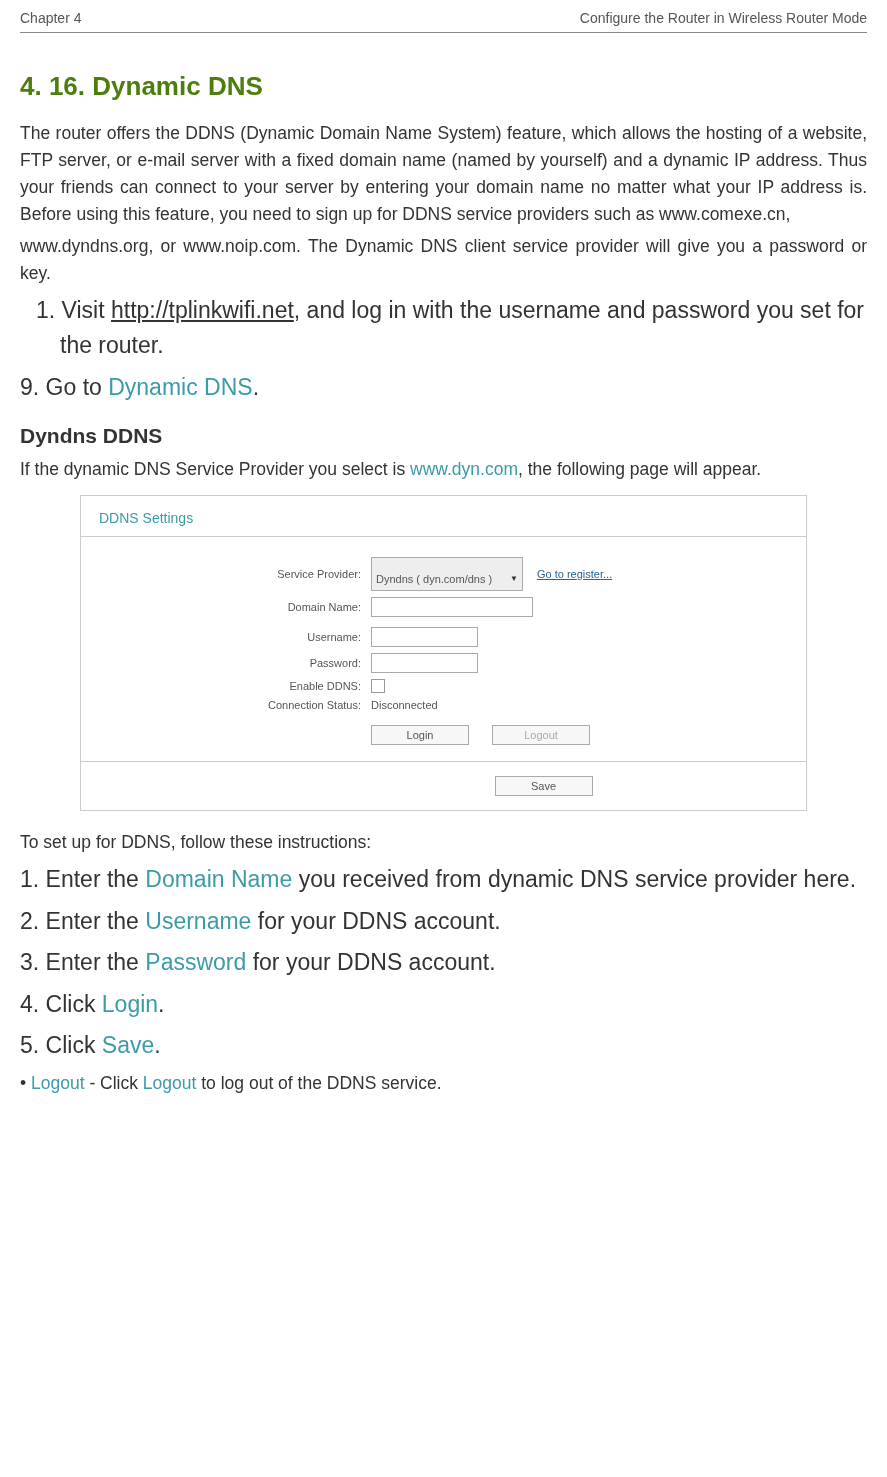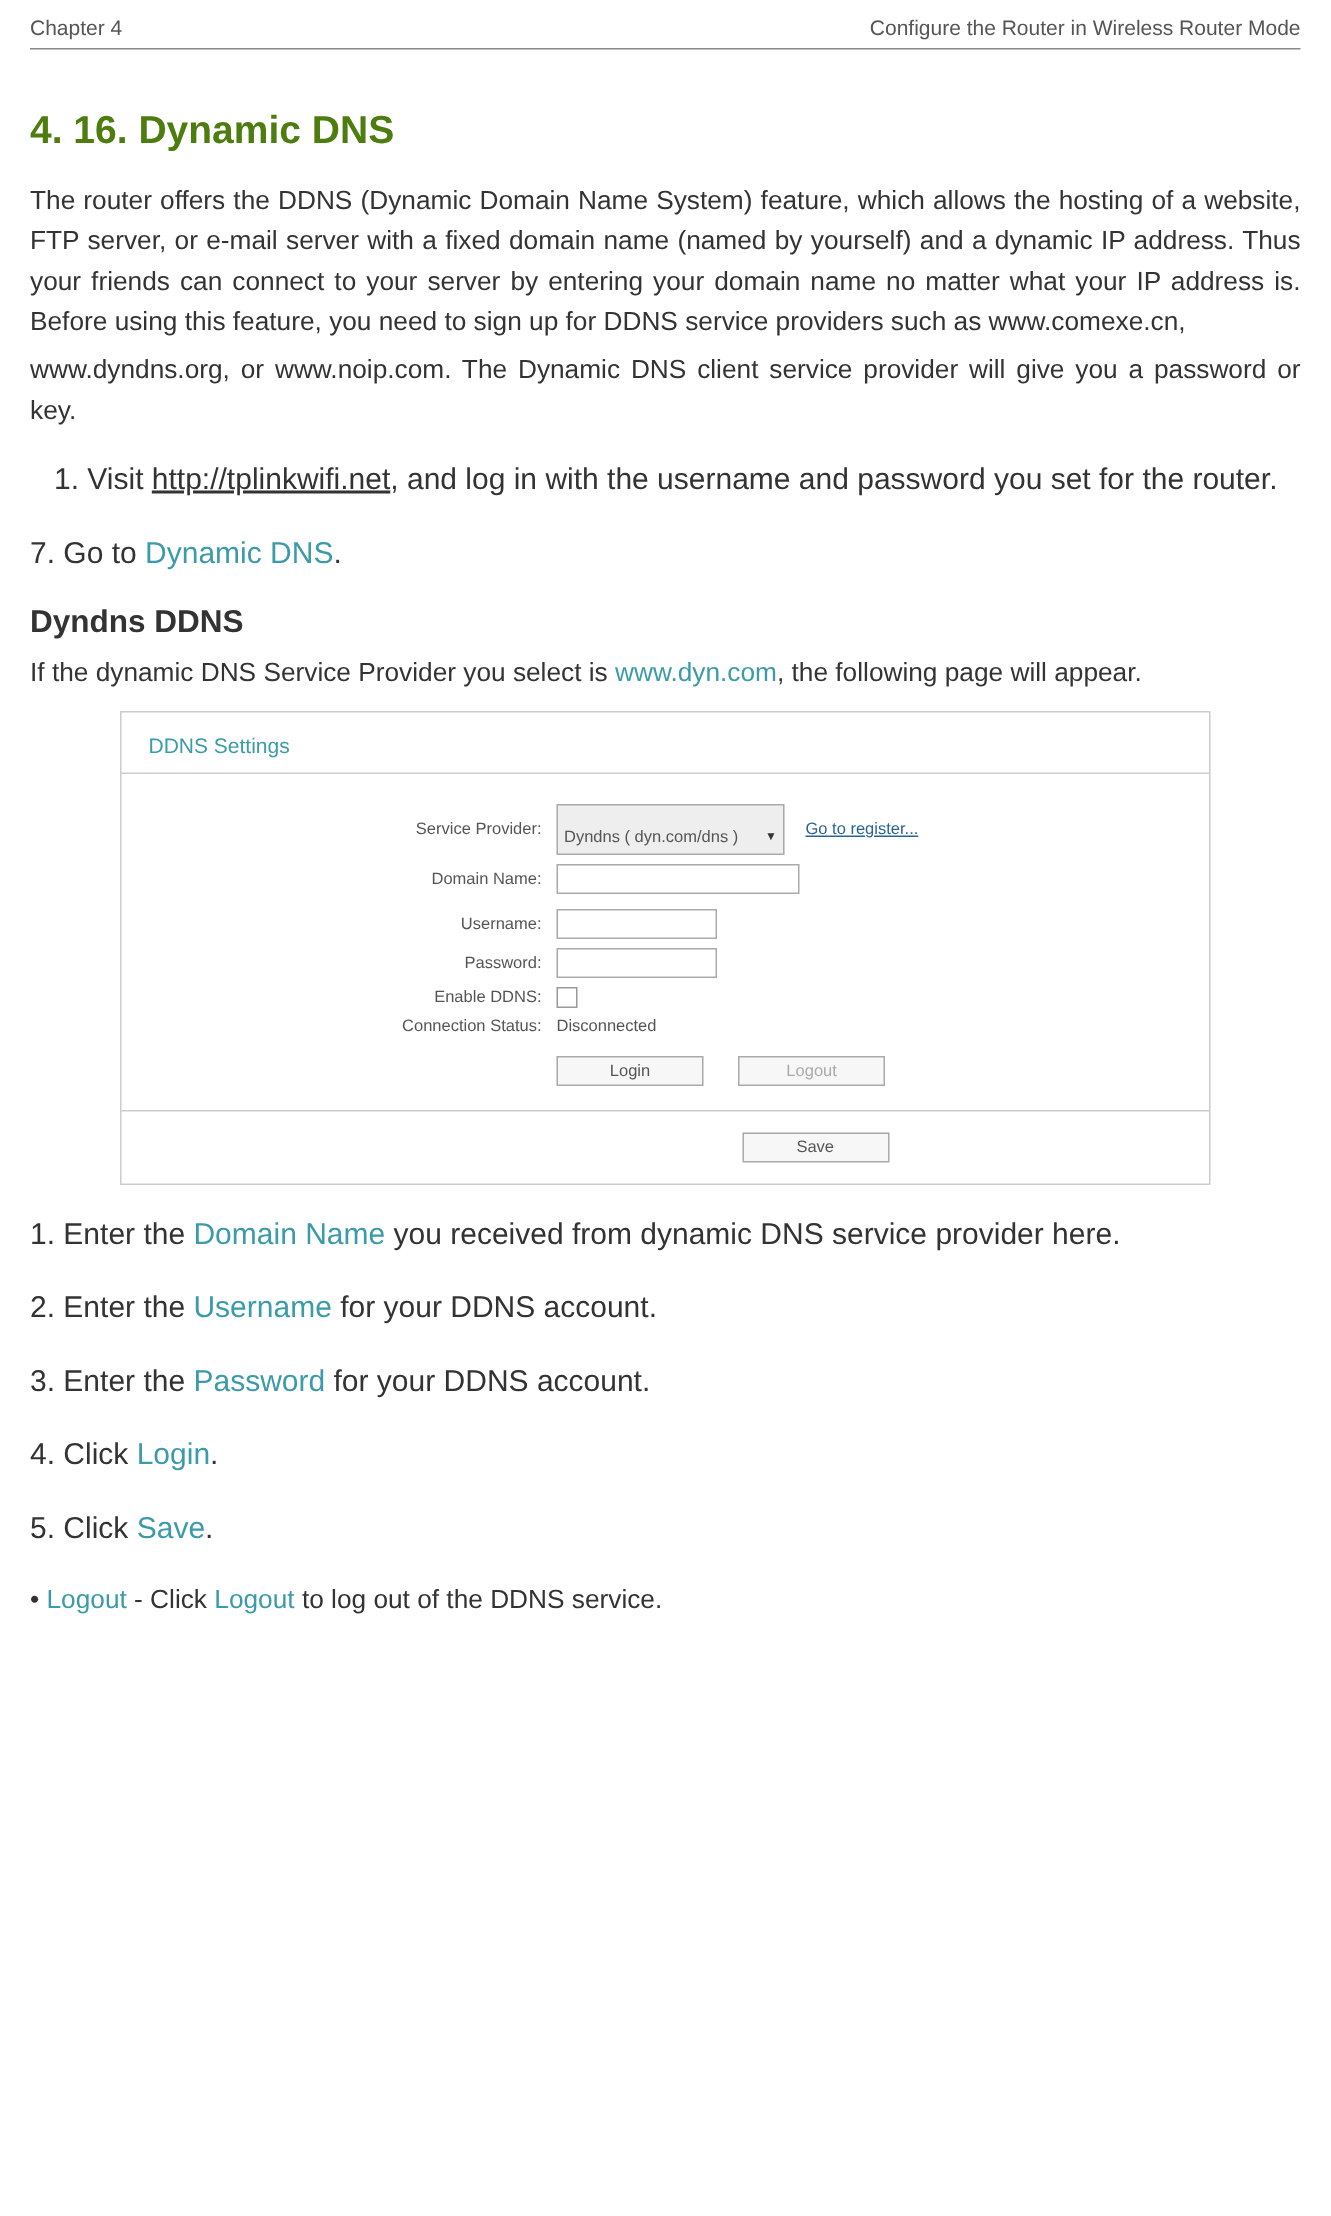--- a/index.html
+++ b/index.html
@@ -30,23 +30,23 @@
   }
   .body-text {
     font-size: 17.5px;
     line-height: 1.55;
     color: #333;
     text-align: justify;
     margin: 0 0 4px 0;
   }
   .body-text.no-justify { text-align: left; }
   .ol-item {
-    font-size: 20px;
+    font-size: 23px;
     line-height: 1.55;
-    margin: 18px 0;
+    margin: 6px 0;
     padding-left: 24px;
     text-indent: -24px;
   }
   .ol-item.indent { padding-left: 40px; text-indent: -24px; }
   .teal { color: #3b9ba8; }
   .link { text-decoration: underline; color: #333; }
   .sub-heading {
     font-size: 21px;
     font-weight: bold;
     margin: 18px 0 8px 0;
@@ -152,21 +152,21 @@
 
   <div class="section-title">4. 16.   Dynamic DNS</div>
 
   <p class="body-text">The router offers the DDNS (Dynamic Domain Name System) feature, which allows the hosting of a website, FTP server, or e-mail server with a fixed domain name (named by yourself) and a dynamic IP address. Thus your friends can connect to your server by entering your domain name no matter what your IP address is. Before using this feature, you need to sign up for DDNS service providers such as www.comexe.cn,</p>
   <p class="body-text">www.dyndns.org, or www.noip.com. The Dynamic DNS client service provider will give you a password or key.</p>
 
   <div class="ol-item indent">
     <span>1. Visit </span><span class="link">http://tplinkwifi.net</span><span>, and log in with the username and password you set for the router.</span>
   </div>
   <div class="ol-item">
-    <span>7. Go to </span><span class="teal">Dynamic DNS</span><span>.</span>
+    <span>9. Go to </span><span class="teal">Dynamic DNS</span><span>.</span>
   </div>
 
   <div class="sub-heading">Dyndns DDNS</div>
 
   <p class="body-text no-justify">
     <span>If the dynamic DNS Service Provider you select is </span><span class="teal">www.dyn.com</span><span>, the following page will appear.</span>
   </p>
 
   <div class="shot">
     <div class="shot-title">DDNS Settings</div>
@@ -201,20 +201,21 @@
       <div class="btn-row">
         <span class="btn">Login</span>
         <span class="btn disabled">Logout</span>
       </div>
     </div>
     <div class="shot-footer">
       <span class="btn">Save</span>
     </div>
   </div>
 
+  <p class="body-text no-justify">To set up for DDNS, follow these instructions:</p>
 
   <div class="ol-item"><span>1. Enter the </span><span class="teal">Domain Name</span><span> you received from dynamic DNS service provider here.</span></div>
   <div class="ol-item"><span>2. Enter the </span><span class="teal">Username</span><span> for your DDNS account.</span></div>
   <div class="ol-item"><span>3. Enter the </span><span class="teal">Password</span><span> for your DDNS account.</span></div>
   <div class="ol-item"><span>4. Click </span><span class="teal">Login</span><span>.</span></div>
   <div class="ol-item"><span>5. Click </span><span class="teal">Save</span><span>.</span></div>
 
   <div class="bullet"><span>•  </span><span class="teal">Logout</span><span> - Click </span><span class="teal">Logout</span><span> to log out of the DDNS service.</span></div>
 
 </div>

